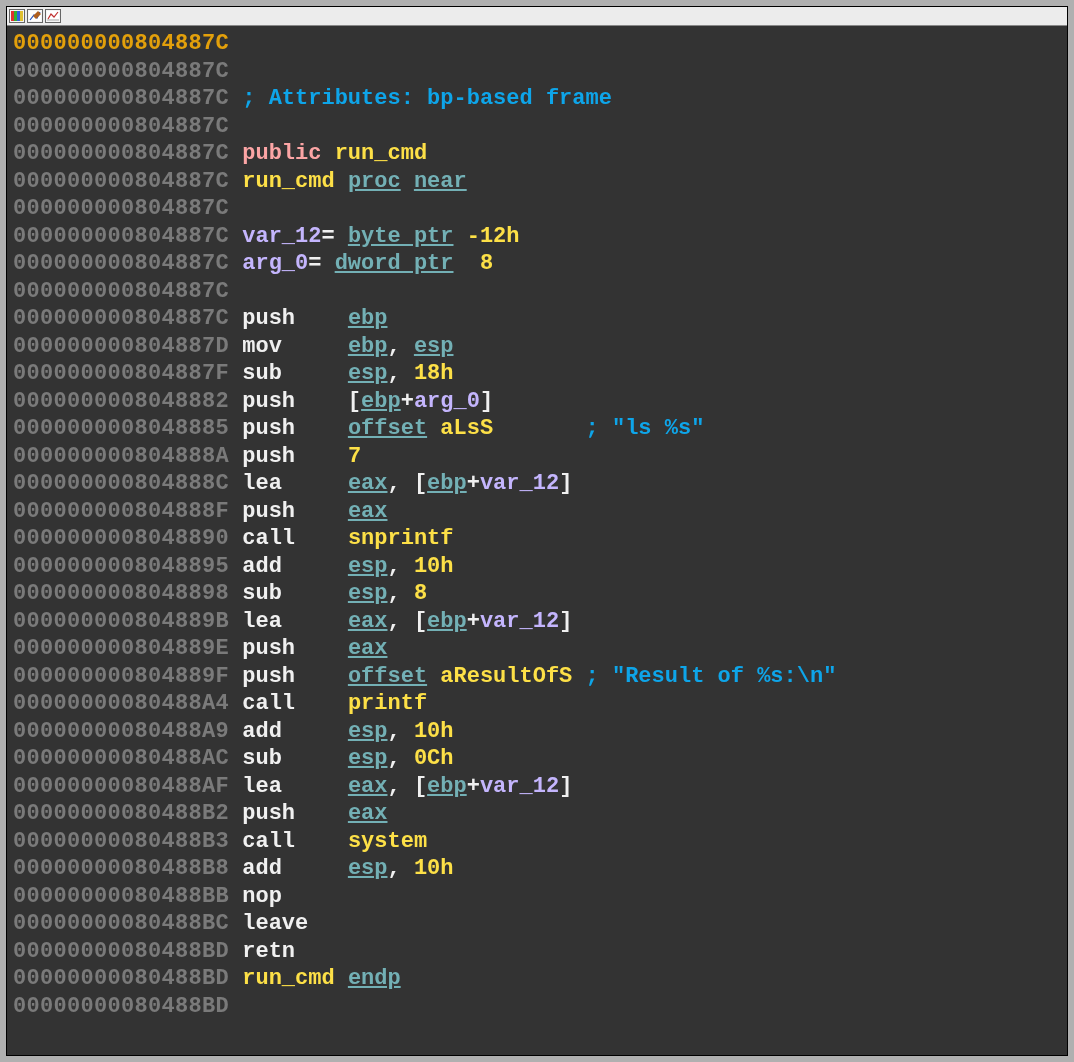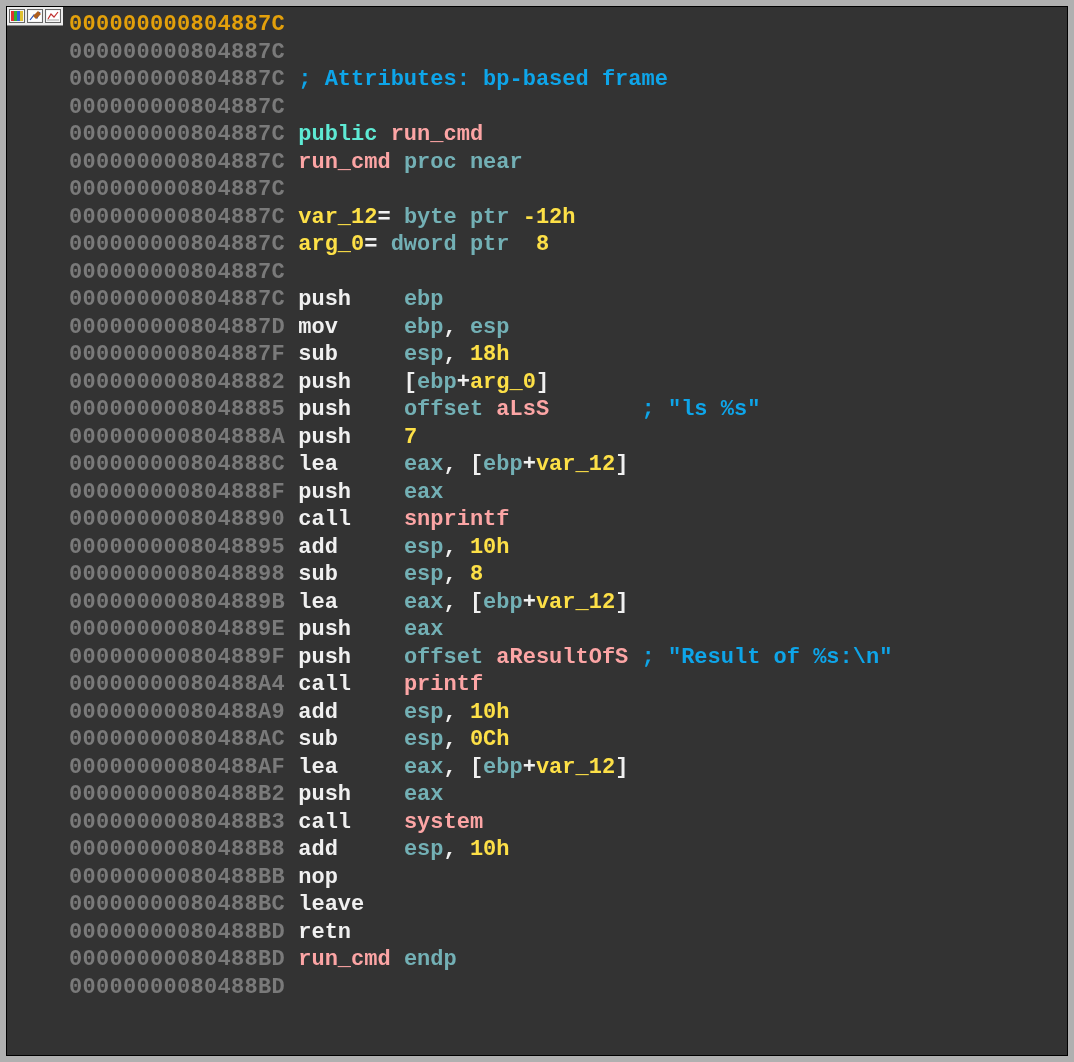--- a/index.html
+++ b/index.html
@@ -16,20 +16,21 @@
     box-sizing: border-box;
     padding: 6px;
   }
   .frame {
     width: 100%;
     height: 100%;
     box-sizing: border-box;
     background: #333333;
     border: 1px solid #000;
     display: flex;
+    flex-direction: column;
   }
   .toolbar {
     height: 18px;
     background: #ececec;
     border-bottom: 1px solid #888;
     display: flex;
     align-items: center;
     padding: 0 2px;
     gap: 2px;
     flex: 0 0 auto;
@@ -50,24 +51,24 @@
     padding: 4px 6px 6px 6px;
     font-size: 22px;
     line-height: 27.5px;
     white-space: pre;
     overflow: hidden;
   }
   .addr     { color: #7a7a7a; letter-spacing: 0.3px; }
   .addr-hi  { color: #e3a00b; letter-spacing: 0.3px; }
   .white    { color: #f0f0f0; }
   .gray     { color: #0ea5e9; }
-  .yellow   { color: #fca5a5; }
-  .green    { color: #5eead4; }
-  .cyan     { color: #73b0b5; }
-  .orange   { color: #fde047; }
+  .yellow   { color: #fde047; }
+  .green    { color: #fca5a5; }
+  .cyan     { color: #73b0b5; text-decoration: underline; }
+  .orange   { color: #c4b5fd; }
   .red      { color: #fde047; }
   .line { display: block; }
 </style>
 </head>
 <body>
 
 <div class="outer">
   <div class="frame">
     <div class="toolbar">
       <div class="tb-btn">

